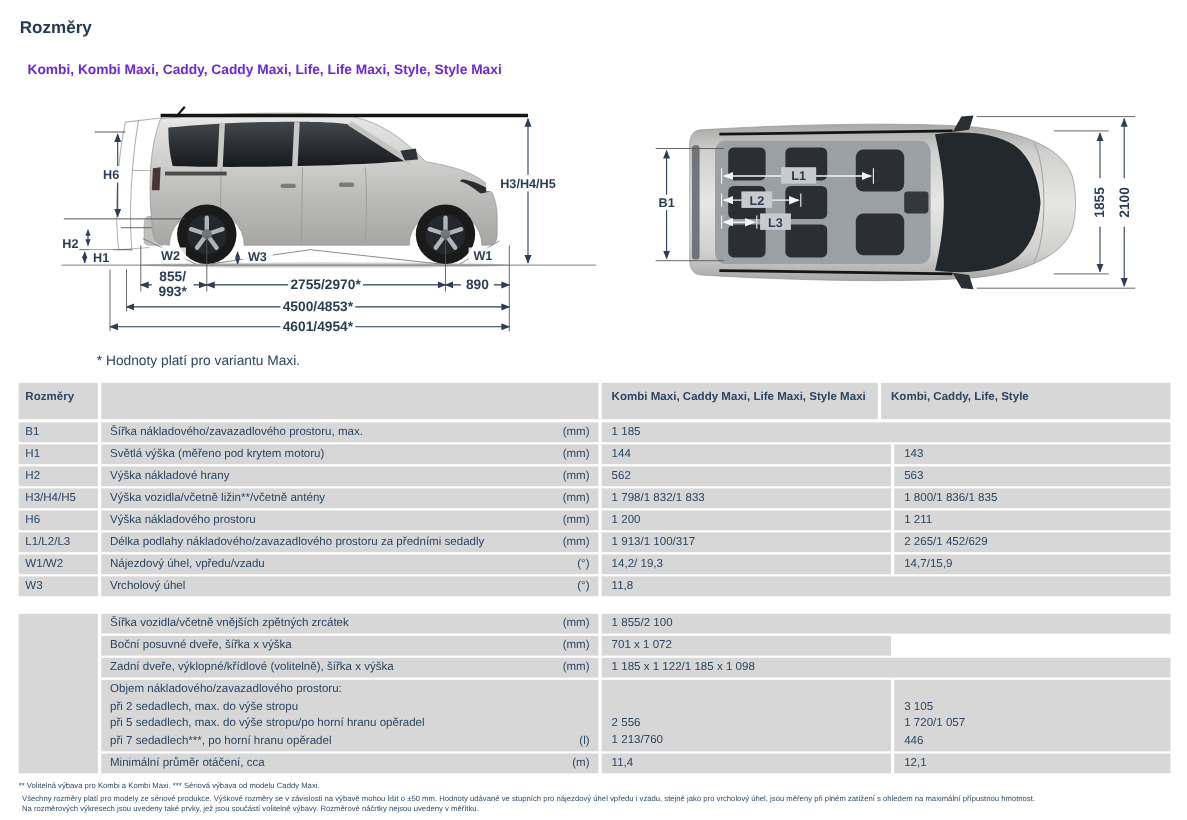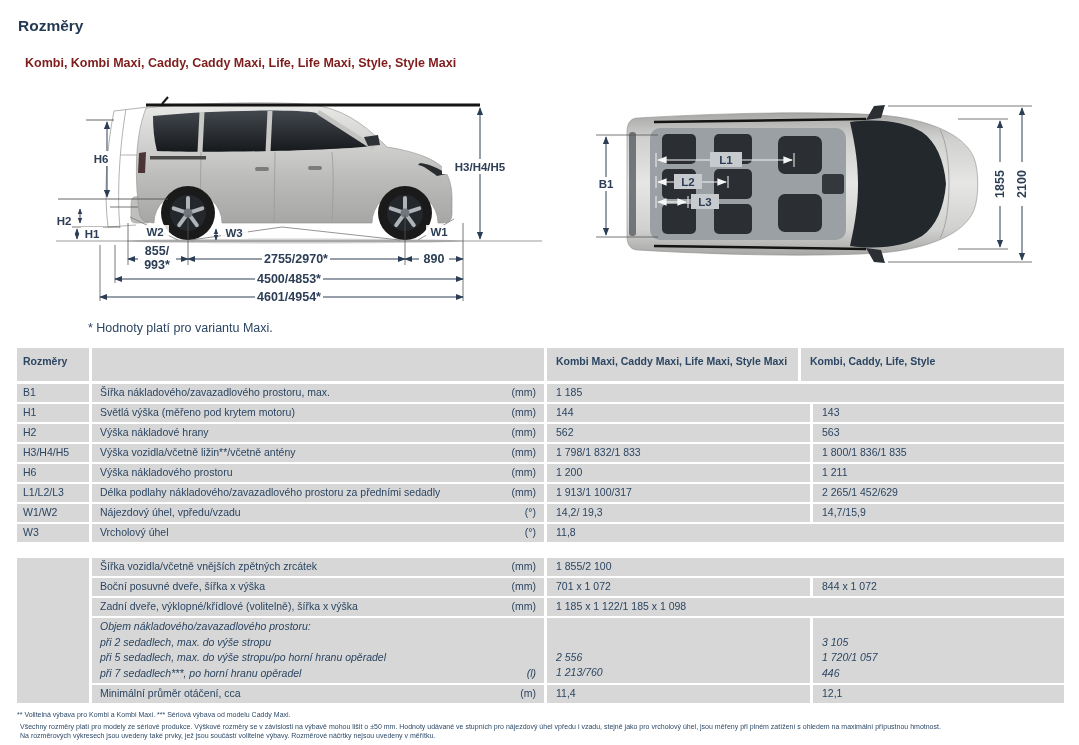--- a/index.html
+++ b/index.html
@@ -2,39 +2,39 @@
 <html><head>
 <meta charset="utf-8">
 <style>
   * { margin:0; padding:0; box-sizing:border-box; }
   html,body { width:1079px; height:745px; background:#fff; overflow:hidden;
     font-family:"Liberation Sans", sans-serif; color:#2b4562; }
   .abs { position:absolute; }
   #page { position:relative; width:1079px; height:580px; background:#fff; }
 
   .page-title { left:18px; top:17px; font-size:15.5px; font-weight:bold; color:#243a54; }
-  .page-subtitle { left:25px; top:56px; font-size:12.5px; font-weight:bold; color:#7f1d1d; }
+  .page-subtitle { left:25px; top:56px; font-size:12.5px; font-weight:bold; color:#6d28d9; }
   .maxi-note { left:88px; top:321px; font-size:12.5px; color:#2b4562; }
 
   
   .tbl { left:17px; top:348px; width:1047px; font-size:10.5px; }
   .trow { display:flex; gap:3px; height:18px; margin-bottom:2px; }
   .thead { height:33px; margin-bottom:3px; }
   .c { background:#d7d7d7; overflow:hidden; white-space:nowrap; }
   .code  { width:72px;  padding:2px 0 0 6px; }
   .desc  { width:452px; padding:2px 8px 0 8px; display:flex; justify-content:space-between; }
   .val   { width:263px; padding:2px 0 0 9px; }
   .valm  { flex:1; padding:2px 0 0 9px; }
   .vspan { flex:1; padding:2px 0 0 9px; }
   .thead .c { padding-top:7px; font-weight:bold; }
   .unit { text-align:left; }
   .grp2 { display:flex; gap:3px;margin-top:16px; }
   .grp2-code { width:72px; background:#d7d7d7; }
   .grp2-col { flex:1; }
-  .vol { height:65px;font-style:italic; }
+  .vol { height:65px; }
   .vol .desc, .vol .val, .vol .valm { display:block; }
   .vline { height:15.5px; line-height:15.5px; display:flex; justify-content:space-between; }
   .vol .val .vline, .vol .valm .vline { display:block; }
 
   
   .footnotes { left:17px; top:710px; font-size:7px; line-height:9.5px; color:#2e4a68; width:1055px; }
   .fn-first { margin-bottom:2px; }
   .fn-ind { padding-left:3px; }
 
   svg text { font-family:"Liberation Sans", sans-serif; fill:#2c3e55; }
@@ -388,21 +388,20 @@
               <span class="unit">(mm)</span>
             </div>
           <div class="c vspan">1 855/2 100</div>
         </div>
         <div class="trow">
           <div class="c desc">
               <span>Boční posuvné dveře, šířka x výška</span>
               <span class="unit">(mm)</span>
             </div>
           <div class="c val">701 x 1 072</div>
-          <div class="c valm">844 x 1 072</div>
         </div>
         <div class="trow">
           <div class="c desc">
               <span>Zadní dveře, výklopné/křídlové (volitelně), šířka x výška</span>
               <span class="unit">(mm)</span>
             </div>
           <div class="c vspan">1 185 x 1 122/1 185 x 1 098</div>
         </div>
         <div class="trow vol">
           <div class="c desc" style="padding-top:1px;">

